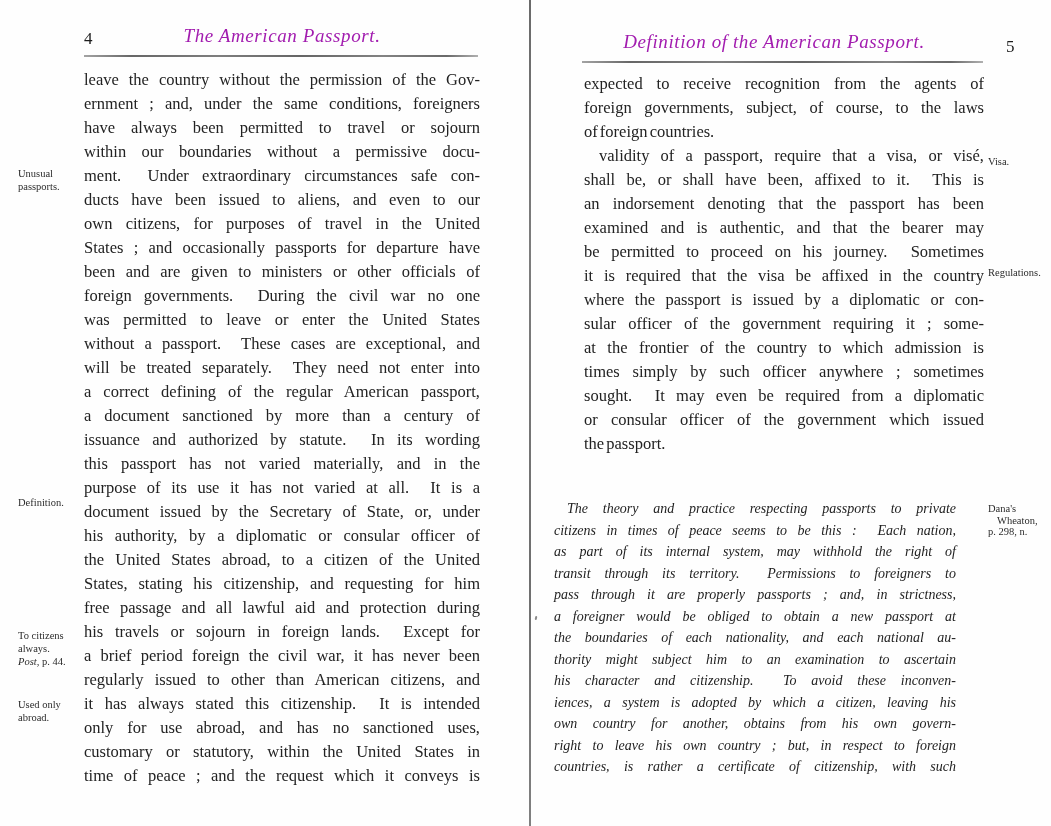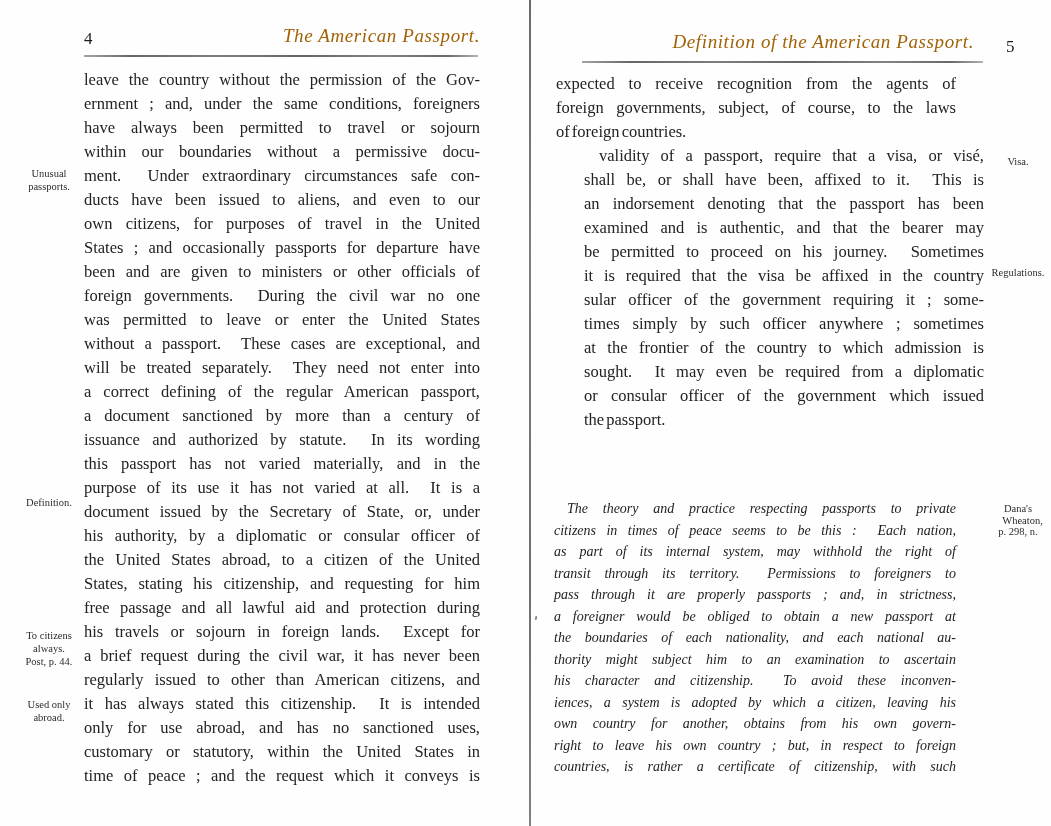--- a/index.html
+++ b/index.html
@@ -20,22 +20,22 @@
     width: 2px; height: 826px;
     background: linear-gradient(180deg, #6a6a6a, #7d7d7d 30%, #6f6f6f 70%, #808080);
   }
 
   
   .running-head {
     position: absolute;
     font-style: italic;
     font-size: 19px;
     letter-spacing: 0.6px;
-    text-align: right;
-    color: #a16207;
+    text-align: center;
+    color: #a21caf;
     white-space: nowrap;
   }
   #head-left  { left: 84px;  top: 25px; width: 396px; }
   #head-right { left: 574px; top: 31px; width: 400px; }
 
   .page-number { position: absolute; font-size: 17px; color: #1c1c1c; }
   #pagenum-left  { left: 84px;  top: 29px; }
   #pagenum-right { left: 1006px; top: 37px; }
 
   .head-rule {
@@ -43,21 +43,21 @@
     height: 2px;
     opacity: 0.78;
     background: linear-gradient(90deg, #8a8a8a, #3c3c3c 12%, #5a5a5a 34%, #3a3a3a 55%, #606060 76%, #3f3f3f 92%, #9a9a9a);
   }
   #rule-left  { left: 84px;  top: 55px; width: 394px; }
   #rule-right { left: 582px; top: 61px; width: 401px; }
 
   
   .body-block { position: absolute; }
   #body-left  { left: 84px;  top: 68px;  width: 396px; }
-  #rp1        { left: 556px; top: 72px;  width: 400px; }
+  #rp1        { left: 584px; top: 72px;  width: 400px; }
   #rp2        { left: 584px; top: 144px; width: 400px; }
   #footnote   { left: 554px; top: 498px; width: 402px; font-style: italic; }
 
   .line {
     font-size: 16.5px;
     line-height: 24px;
     white-space: pre-wrap;
     text-align: justify;
     text-align-last: justify;
     word-spacing: -2px;
@@ -74,34 +74,33 @@
     word-spacing: -1.5px;
   }
   #footnote .line:first-child { padding-left: 13px; }
 
   
   .margin-note {
     position: absolute;
     font-size: 10.5px;
     line-height: 12.5px;
     color: #2b2b2b;
-    text-align: center;
   }
   .mn-left  { left: 18px;  width: 62px; }
   .mn-right { left: 988px; width: 60px; }
   #note-unusual    { top: 168px; }
   #note-definition { top: 487px; margin-top: 10px; }
   #note-citizens   { top: 630px; }
   #note-post       { top: 656px; }
   #note-abroad     { top: 699px; }
   #note-visa        { top: 156px; }
   #note-regulations { top: 267px; }
   #note-dana        { top: 503px; line-height: 11.5px; }
   #note-dana .dana-line2 { padding-left: 9px; }
-  .italic { }
+  .italic { font-style: italic; }
 
   
   .speck {
     position: absolute;
     left: 535px; top: 616px;
     width: 2px; height: 4px;
     background: #8a8a8a;
     border-radius: 1px;
     transform: rotate(12deg);
   }
@@ -134,21 +133,21 @@
         <div class="line">a document sanctioned by more than a century of</div>
         <div class="line">issuance and authorized by statute.  In its wording</div>
         <div class="line">this passport has not varied materially, and in the</div>
         <div class="line">purpose of its use it has not varied at all.  It is a</div>
         <div class="line">document issued by the Secretary of State, or, under</div>
         <div class="line">his authority, by a diplomatic or consular officer of</div>
         <div class="line">the United States abroad, to a citizen of the United</div>
         <div class="line">States, stating his citizenship, and requesting for him</div>
         <div class="line">free passage and all lawful aid and protection during</div>
         <div class="line">his travels or sojourn in foreign lands.  Except for</div>
-        <div class="line">a brief request during the civil war, it has never been</div>
+        <div class="line">a brief period foreign the civil war, it has never been</div>
         <div class="line">regularly issued to other than American citizens, and</div>
         <div class="line">it has always stated this citizenship.  It is intended</div>
         <div class="line">only for use abroad, and has no sanctioned uses,</div>
         <div class="line">customary or statutory, within the United States in</div>
         <div class="line">time of peace ; and the request which it conveys is</div>
       </div>
 
     <div id="note-unusual" class="margin-note mn-left">Unusual passports.</div>
     <div id="note-definition" class="margin-note mn-left">Definition.</div>
     <div id="note-citizens" class="margin-note mn-left">To citizens always.</div>
@@ -172,23 +171,24 @@
         <div class="line">of foreign countries.</div>
       </div>
 
     <div id="rp2" class="body-block para-ends indent-first">
         <div class="line">validity of a passport, require that a visa, or visé,</div>
         <div class="line">shall be, or shall have been, affixed to it.  This is</div>
         <div class="line">an indorsement denoting that the passport has been</div>
         <div class="line">examined and is authentic, and that the bearer may</div>
         <div class="line">be permitted to proceed on his journey.  Sometimes</div>
         <div class="line">it is required that the visa be affixed in the country</div>
+        <div class="line">where the passport is issued by a diplomatic or con-</div>
         <div class="line">sular officer of the government requiring it ; some-</div>
+        <div class="line">at the frontier of the country to which admission is</div>
         <div class="line">times simply by such officer anywhere ; sometimes</div>
-        <div class="line">at the frontier of the country to which admission is</div>
         <div class="line">sought.  It may even be required from a diplomatic</div>
         <div class="line">or consular officer of the government which issued</div>
         <div class="line">the passport.</div>
       </div>
 
     <div id="footnote" class="body-block">
         <div class="line">The theory and practice respecting passports to private</div>
         <div class="line">citizens in times of peace seems to be this :  Each nation,</div>
         <div class="line">as part of its internal system, may withhold the right of</div>
         <div class="line">transit through its territory.  Permissions to foreigners to</div>

